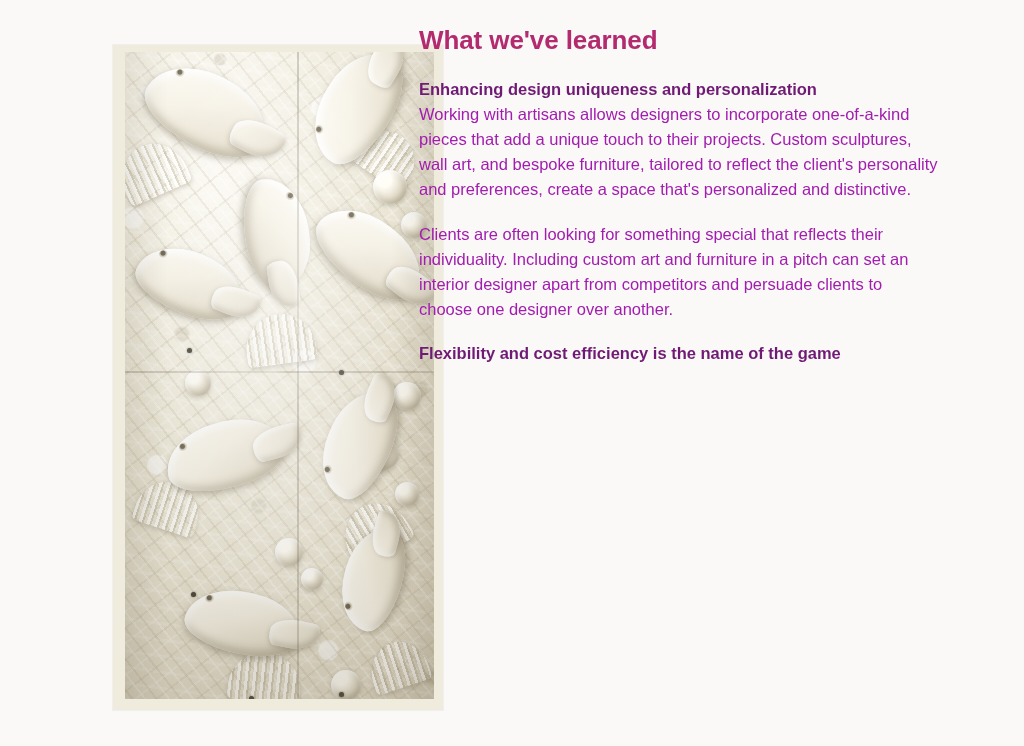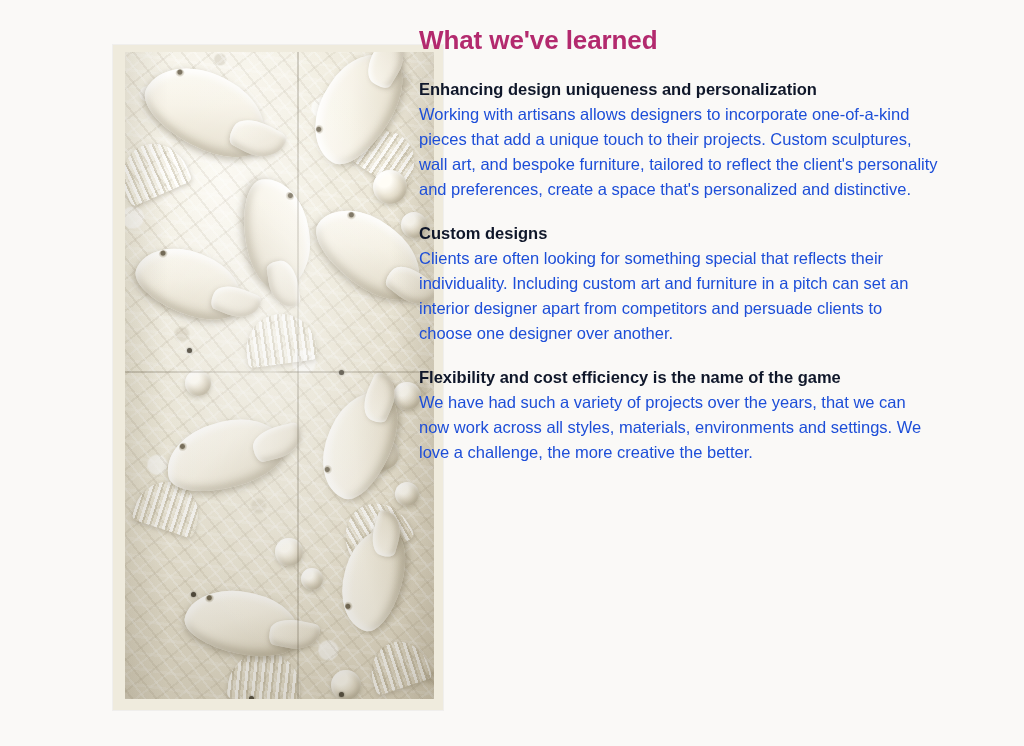--- a/index.html
+++ b/index.html
@@ -235,27 +235,27 @@
     font-weight: bold;
     line-height: 1.15;
     letter-spacing: -0.1px;
   }
   .section { margin-bottom: 20px; }
   .section:last-child { margin-bottom: 8px; }
   .section-heading {
     margin: 0 0 1px 0;
     font-size: 16.5px;
     font-weight: bold;
-    color: #0f172a;
+    color: #701a75;
     line-height: 1.42;
   }
   .section-body {
     margin: 0;
     font-size: 16.5px;
-    color: #1d4ed8;
+    color: #a21caf;
     line-height: 1.51;
   }
 </style>
 </head>
 <body>
 
 <div class="page">
 
   <figure class="panel-figure" aria-label="Hand-carved white limestone relief panel of koi fish swimming among lotus leaves, coral and aquatic foliage, assembled from four tiles">
     <div class="panel-frame"></div>
@@ -310,24 +310,22 @@
   <div class="content">
 
     <h1 class="page-title">What we've learned</h1>
 
     <div class="section">
       <h2 class="section-heading">Enhancing design uniqueness and personalization</h2>
       <p class="section-body">Working with artisans allows designers to incorporate one-of-a-kind pieces that add a unique touch to their projects. Custom sculptures, wall art, and bespoke furniture, tailored to reflect the client's personality and preferences, create a space that's personalized and distinctive.</p>
     </div>
 
     <div class="section">
-      <h2 class="section-heading">Custom designs</h2>
       <p class="section-body">Clients are often looking for something special that reflects their individuality. Including custom art and furniture in a pitch can set an interior designer apart from competitors and persuade clients to choose one designer over another.</p>
     </div>
 
 
     <div class="section">
       <h2 class="section-heading">Flexibility and cost efficiency is the name of the game</h2>
-      <p class="section-body">We have had such a variety of projects over the years, that we can now work across all styles, materials, environments and settings. We love a challenge, the more creative the better.</p>
     </div>
 
   </div>
 </div>
 
 </body></html>

